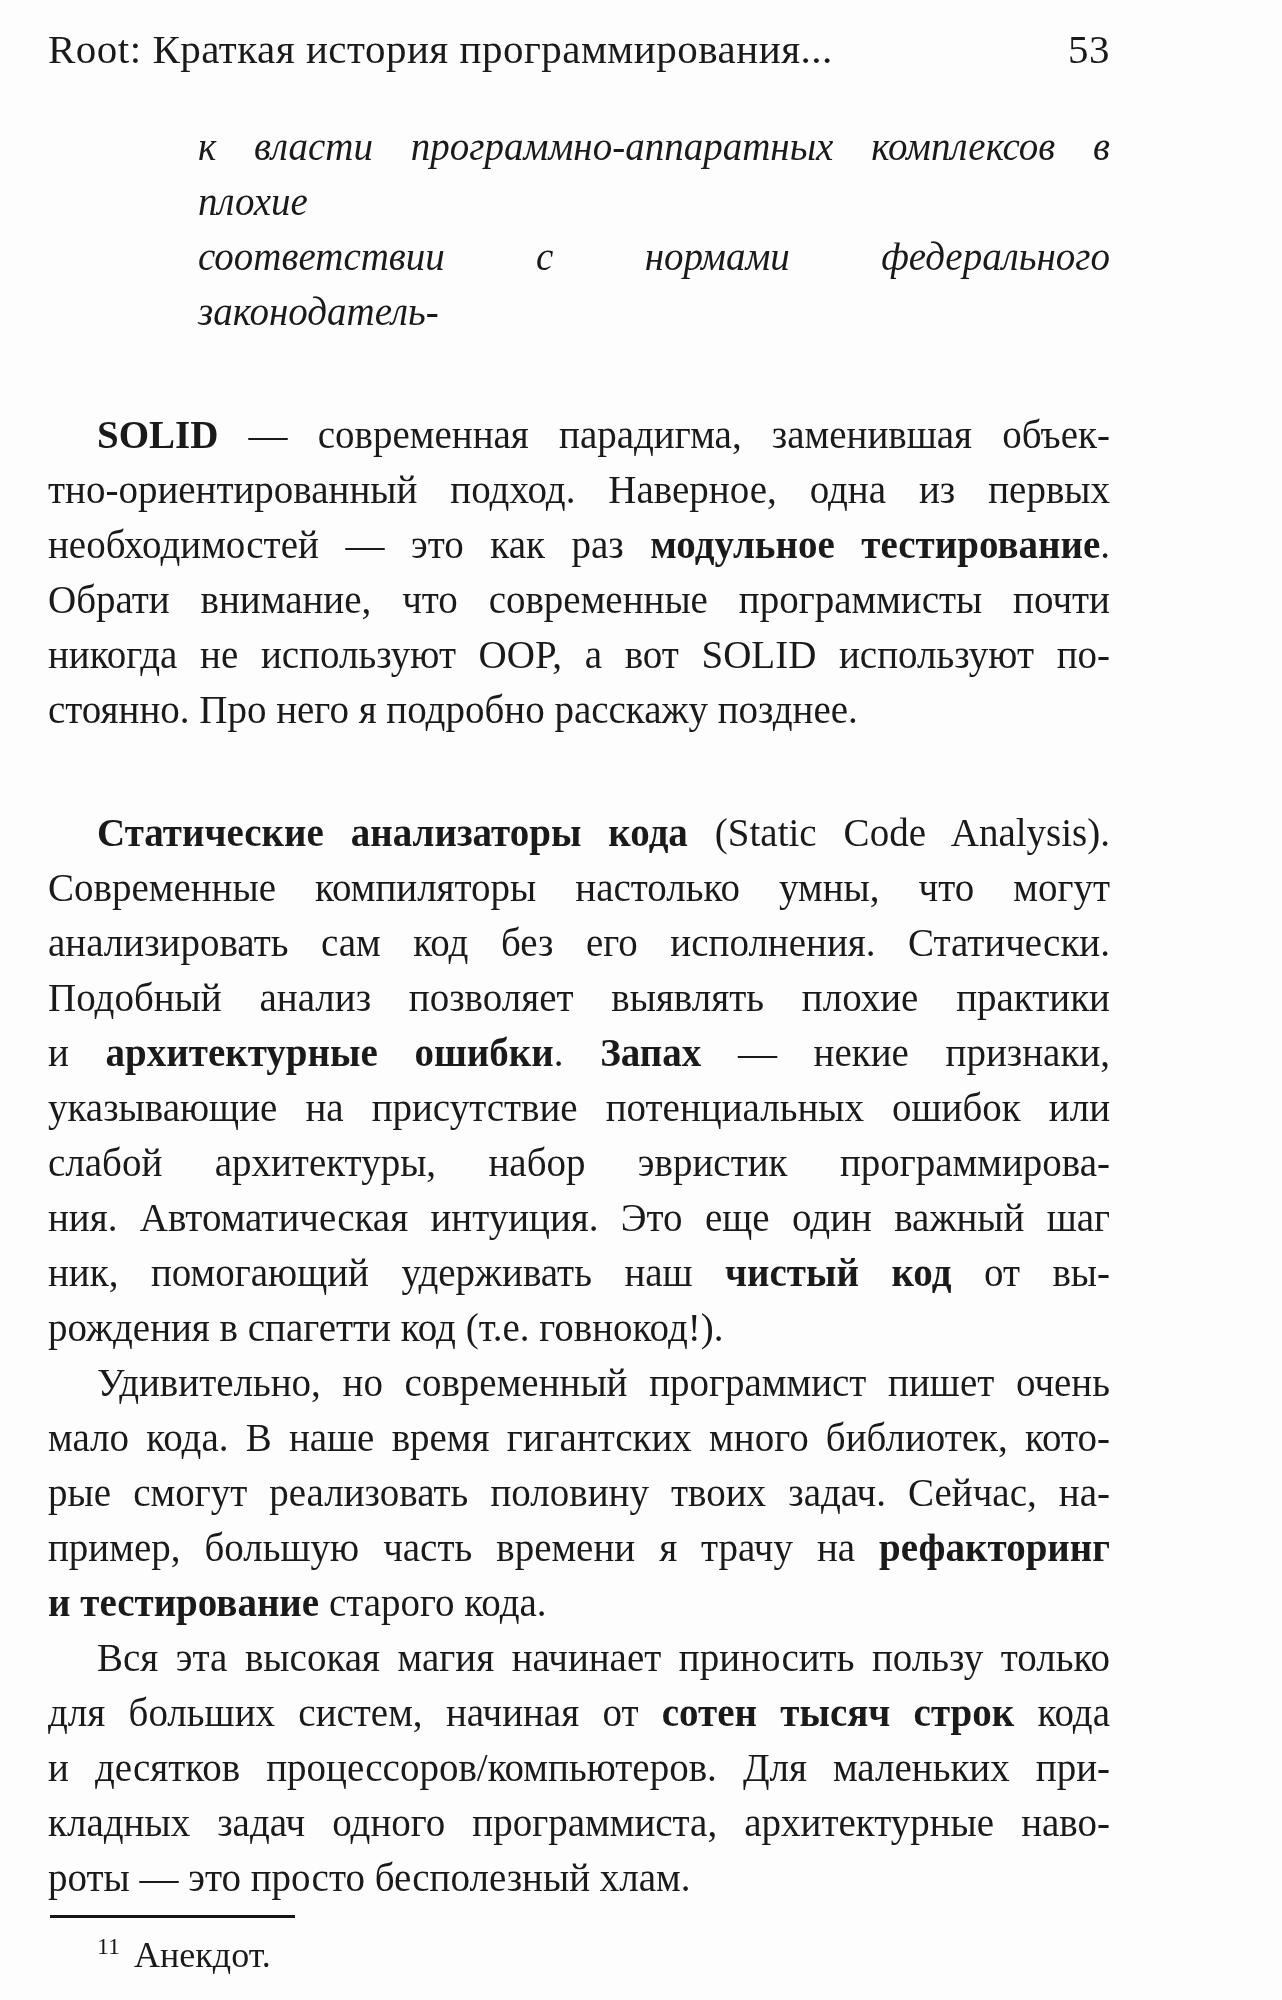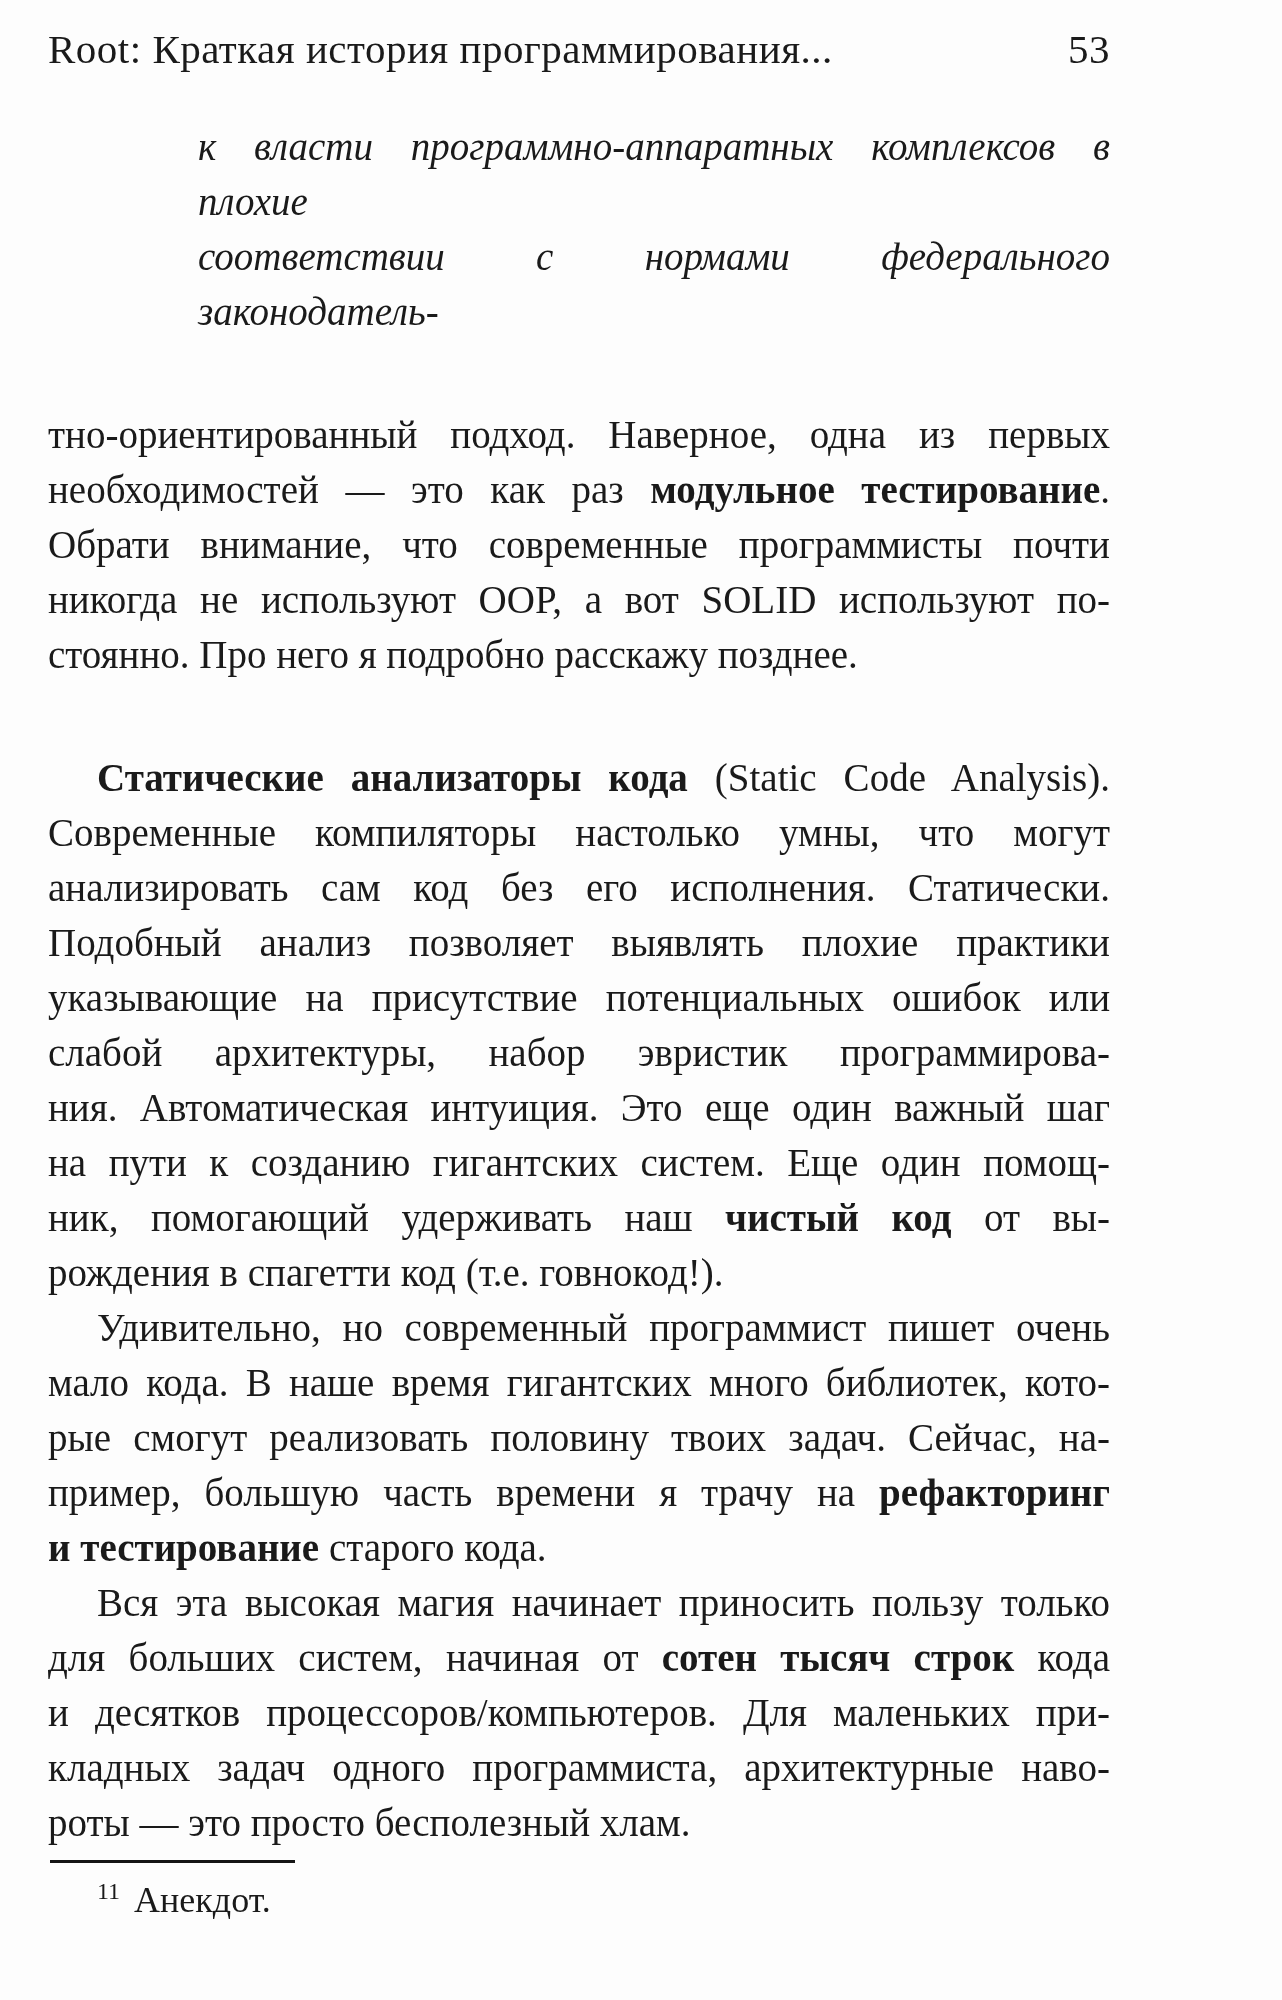--- a/index.html
+++ b/index.html
@@ -73,35 +73,36 @@
     <span>Root: Краткая история программирования...</span>
     <span>53</span>
   </div>
 
   <div id="content">
       <div class="block quote">
         <div class="line j"><span class="">к власти программно-аппаратных комплексов в плохие</span></div>
         <div class="line j"><span class="">соответствии с нормами федерального законодатель-</span></div>
       </div>
       <div class="block para gap">
+        <div class="line j ind"><span class="b">SOLID</span><span class=""> — современная парадигма, заменившая объек-</span></div>
         <div class="line j"><span class="">тно-ориентированный подход. Наверное, одна из первых</span></div>
         <div class="line j"><span class="">необходимостей — это как раз </span><span class="b">модульное тестирование</span><span class="">.</span></div>
         <div class="line j"><span class="">Обрати внимание, что современные программисты почти</span></div>
         <div class="line j"><span class="">никогда не используют OOP, а вот SOLID используют по-</span></div>
         <div class="line"><span class="">стоянно. Про него я подробно расскажу позднее.</span></div>
       </div>
       <div class="block para gap">
         <div class="line j ind"><span class="b">Статические анализаторы кода</span><span class=""> (Static Code Analysis).</span></div>
         <div class="line j"><span class="">Современные компиляторы настолько умны, что могут</span></div>
         <div class="line j"><span class="">анализировать сам код без его исполнения. Статически.</span></div>
         <div class="line j"><span class="">Подобный анализ позволяет выявлять плохие практики</span></div>
+        <div class="line j"><span class="">и </span><span class="b">архитектурные ошибки</span><span class="">. </span><span class="b">Запах</span><span class=""> — некие признаки,</span></div>
         <div class="line j"><span class="">указывающие на присутствие потенциальных ошибок или</span></div>
         <div class="line j"><span class="">слабой архитектуры, набор эвристик программирова-</span></div>
         <div class="line j"><span class="">ния. Автоматическая интуиция. Это еще один важный шаг</span></div>
-        <div class="line j"><span class="">на пути к созданию гигантских систем. Еще один помощ-</span></div>
         <div class="line j"><span class="">ник, помогающий удерживать наш </span><span class="b">чистый код</span><span class=""> от вы-</span></div>
         <div class="line"><span class="">рождения в спагетти код (т.е. говнокод!).</span></div>
       </div>
       <div class="block para">
         <div class="line j ind"><span class="">Удивительно, но современный программист пишет очень</span></div>
         <div class="line j"><span class="">мало кода. В наше время гигантских много библиотек, кото-</span></div>
         <div class="line j"><span class="">рые смогут реализовать половину твоих задач. Сейчас, на-</span></div>
         <div class="line j"><span class="">пример, большую часть времени я трачу на </span><span class="b">рефакторинг</span></div>
         <div class="line"><span class="b">и тестирование</span><span class=""> старого кода.</span></div>
       </div>

